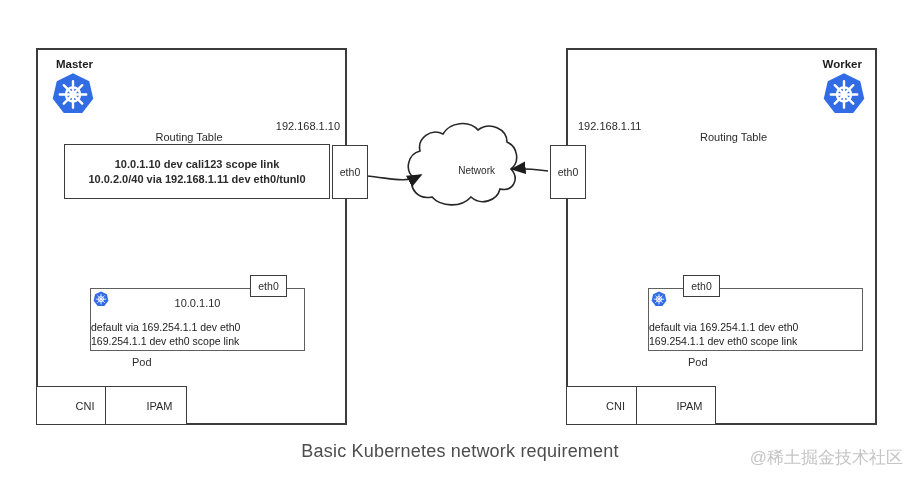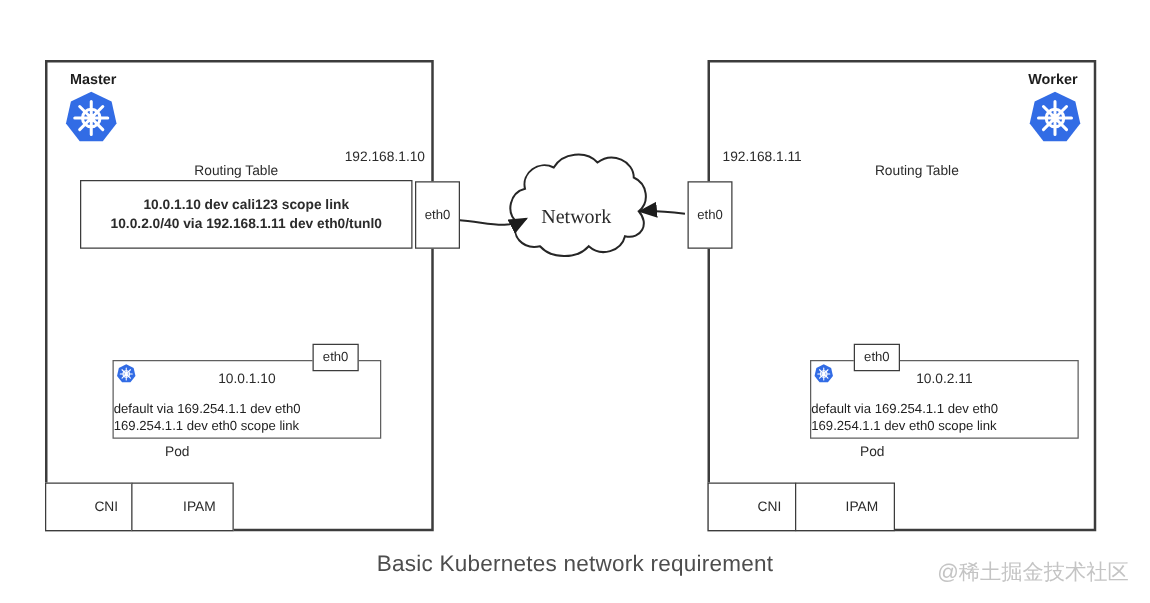--- a/index.html
+++ b/index.html
@@ -62,21 +62,21 @@
 
   
   .plugins { position:absolute; left:-2px; bottom:-2px; display:flex; z-index:2; }
   .plugin-cell { height:39px; border:1.5px solid #3c3c3c; background:#fff;
                  display:flex; align-items:center; justify-content:center; font-size:11px;padding-left:28px; }
   .plugin-cell.cni { width:70px; }
   .plugin-cell.ipam { width:82px; margin-left:-1.5px; }
 
   
   .overlay { position:absolute; left:0; top:0; width:920px; height:482px; z-index:1; pointer-events:none; }
-  .cloud-label { position:absolute; left:433px; top:165px; width:62px; text-align:left; font-size:16px; z-index:2;font-family:Liberation Serif, serif; }
+  .cloud-label { position:absolute; left:433px; top:165px; width:62px; text-align:right; font-size:10px; z-index:2; }
 
   
   .caption { position:absolute; left:0; top:441px; width:920px; text-align:center;
              font-size:18px; color:#4d4d4d; letter-spacing:0.2px; }
   .watermark { position:absolute; right:17px; top:446px; font-size:17px; color:#c4c4c4; }
 </style>
 </head>
 <body>
 
 <svg style="position:absolute;width:0;height:0" aria-hidden="true">
@@ -147,21 +147,20 @@
       </svg>
     <div class="host-ip">192.168.1.11</div>
     <div class="rt-title">Routing Table</div>
     <div class="nic-box">eth0</div>
 
     <div class="pod-box">
       <div class="pod-nic">eth0</div>
       <svg class="pod-icon">
           <use href="#k8s-logo"></use>
         </svg>
-      <div class="pod-ip">10.0.2.11</div>
       <div class="pod-routes">
         <div>default via 169.254.1.1 dev eth0</div>
         <div>169.254.1.1 dev eth0 scope link</div>
       </div>
       <div class="pod-label">Pod</div>
     </div>
 
     <div class="plugins">
       <div class="plugin-cell cni" style="width:71px;">CNI</div>
       <div class="plugin-cell ipam" style="width:80px;">IPAM</div>

